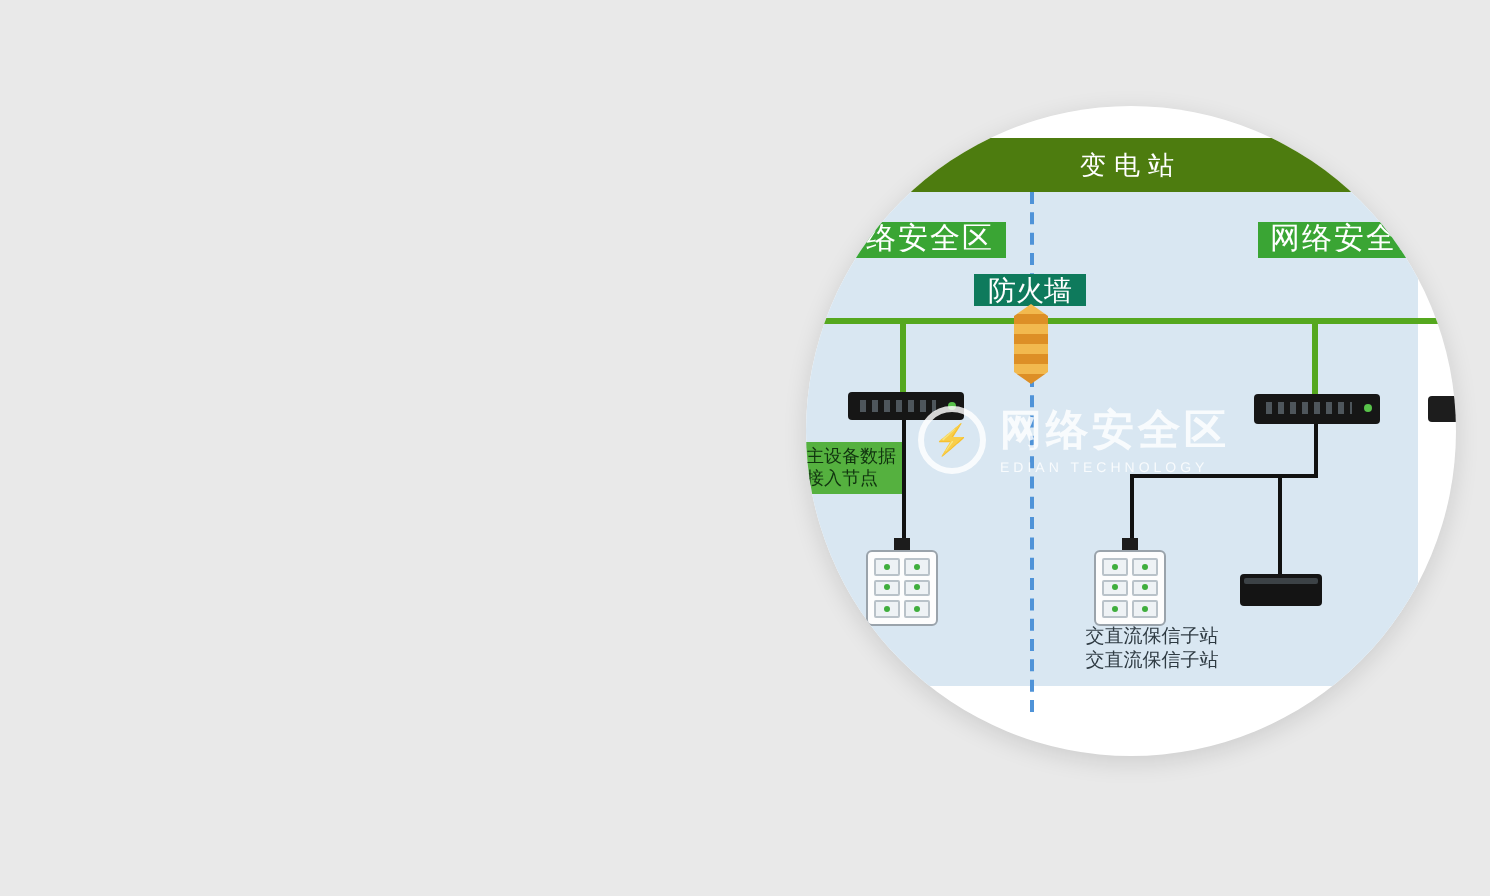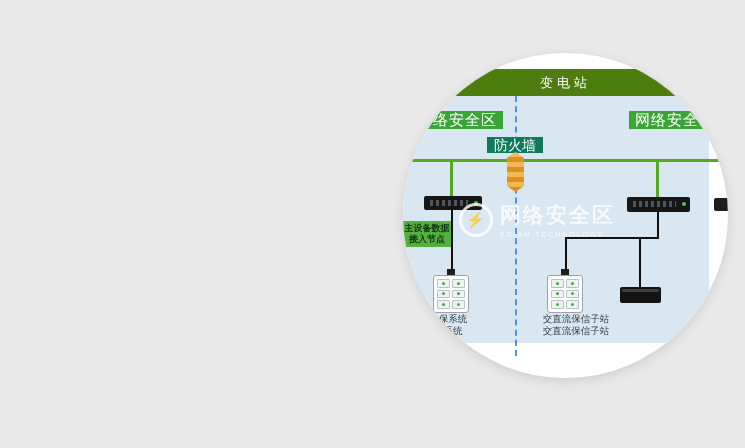--- a/index.html
+++ b/index.html
@@ -34,21 +34,21 @@
               clip-path:polygon(50% 0,100% 15%,100% 85%,50% 100%,0 85%,0 15%); }
 
   .switch { position:absolute; height:14px; background:#161616; border-radius:2px; }
   .switch .ports { position:absolute; left:6px; right:14px; top:4px; height:6px;
                    background:repeating-linear-gradient(90deg,#4e565c 0 3px, transparent 3px 6px); }
   .switch .led { position:absolute; right:4px; top:5px; width:4px; height:4px; border-radius:50%; background:#58c24a; }
   .switch.sw-left { left:21px; top:143px; width:58px; }
   .switch.sw-right { left:224px; top:144px; width:63px; height:15px; }
 
   .node-label { position:absolute; left:0; top:168px; width:48px; background:#55b13f;
-                color:#10330f; font-size:9px; line-height:11px; text-align:center; padding:2px 0;font-weight:bold; }
+                color:#10330f; font-size:9px; line-height:11px; padding:2px 0; }
 
   .bl { position:absolute; background:#111; }
   .bl.l-v { left:48px; top:157px; width:2px; height:65px; }
   .bl.c-v { left:162px; top:184px; width:2px; height:38px; }
   .bl.r-v { left:254px; top:159px; width:2px; height:27px; }
   .bl.h   { left:162px; top:184px; width:94px; height:2px; }
   .bl.b-v { left:236px; top:186px; width:2px; height:48px; }
 
   .panel { position:absolute; top:222px; width:36px; height:38px; background:#fdfdfd;
            border:1px solid #9aa3ab; border-radius:3px; display:grid;
@@ -140,24 +140,20 @@
         <div class="cell"></div>
       <div class="cell"></div>
         <div class="cell"></div>
       <div class="cell"></div>
         <div class="cell"></div>
     </div>
 
     <div class="blackbox"></div>
     <div class="edge-device"></div>
 
-    <div class="cap c-left">
-      <div>保系统</div>
-      <div>系统</div>
-    </div>
     <div class="cap c-center">
       <div>交直流保信子站</div>
       <div>交直流保信子站</div>
     </div>
 
     <div class="watermark">
       <div class="wm-ring">
         <span>⚡</span>
       </div>
       <div class="wm-body">

